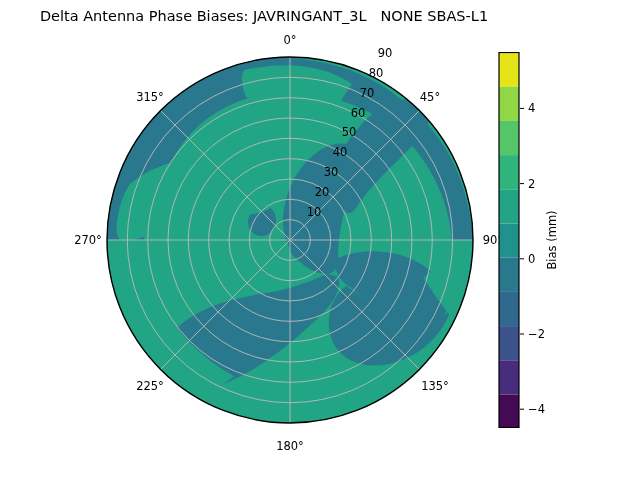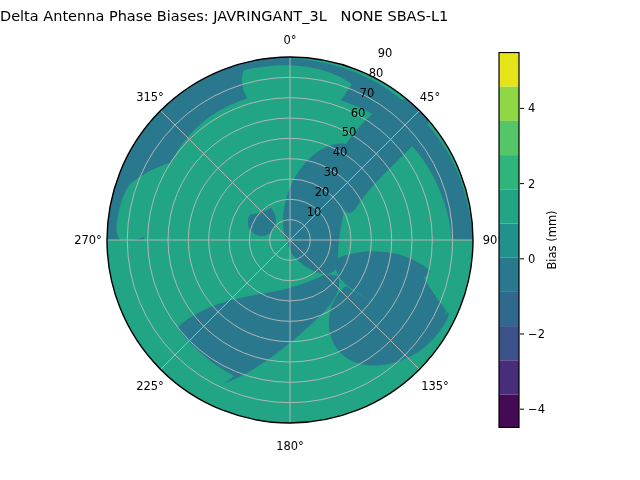--- a/index.html
+++ b/index.html
@@ -17,20 +17,21 @@
     position: relative;
     width: 640px;
     height: 480px;
     background: #ffffff;
   }
   #chart-title {
     position: absolute;
     left: 0;
     top: 8px;
     width: 528px;
+    text-align: center;
     font-size: 14.5px;
     color: #000000;
     white-space: pre;
     font-family: "DejaVu Sans", sans-serif;
   }
   #polar-axes {
     position: absolute;
     left: 0;
     top: 0;
   }

